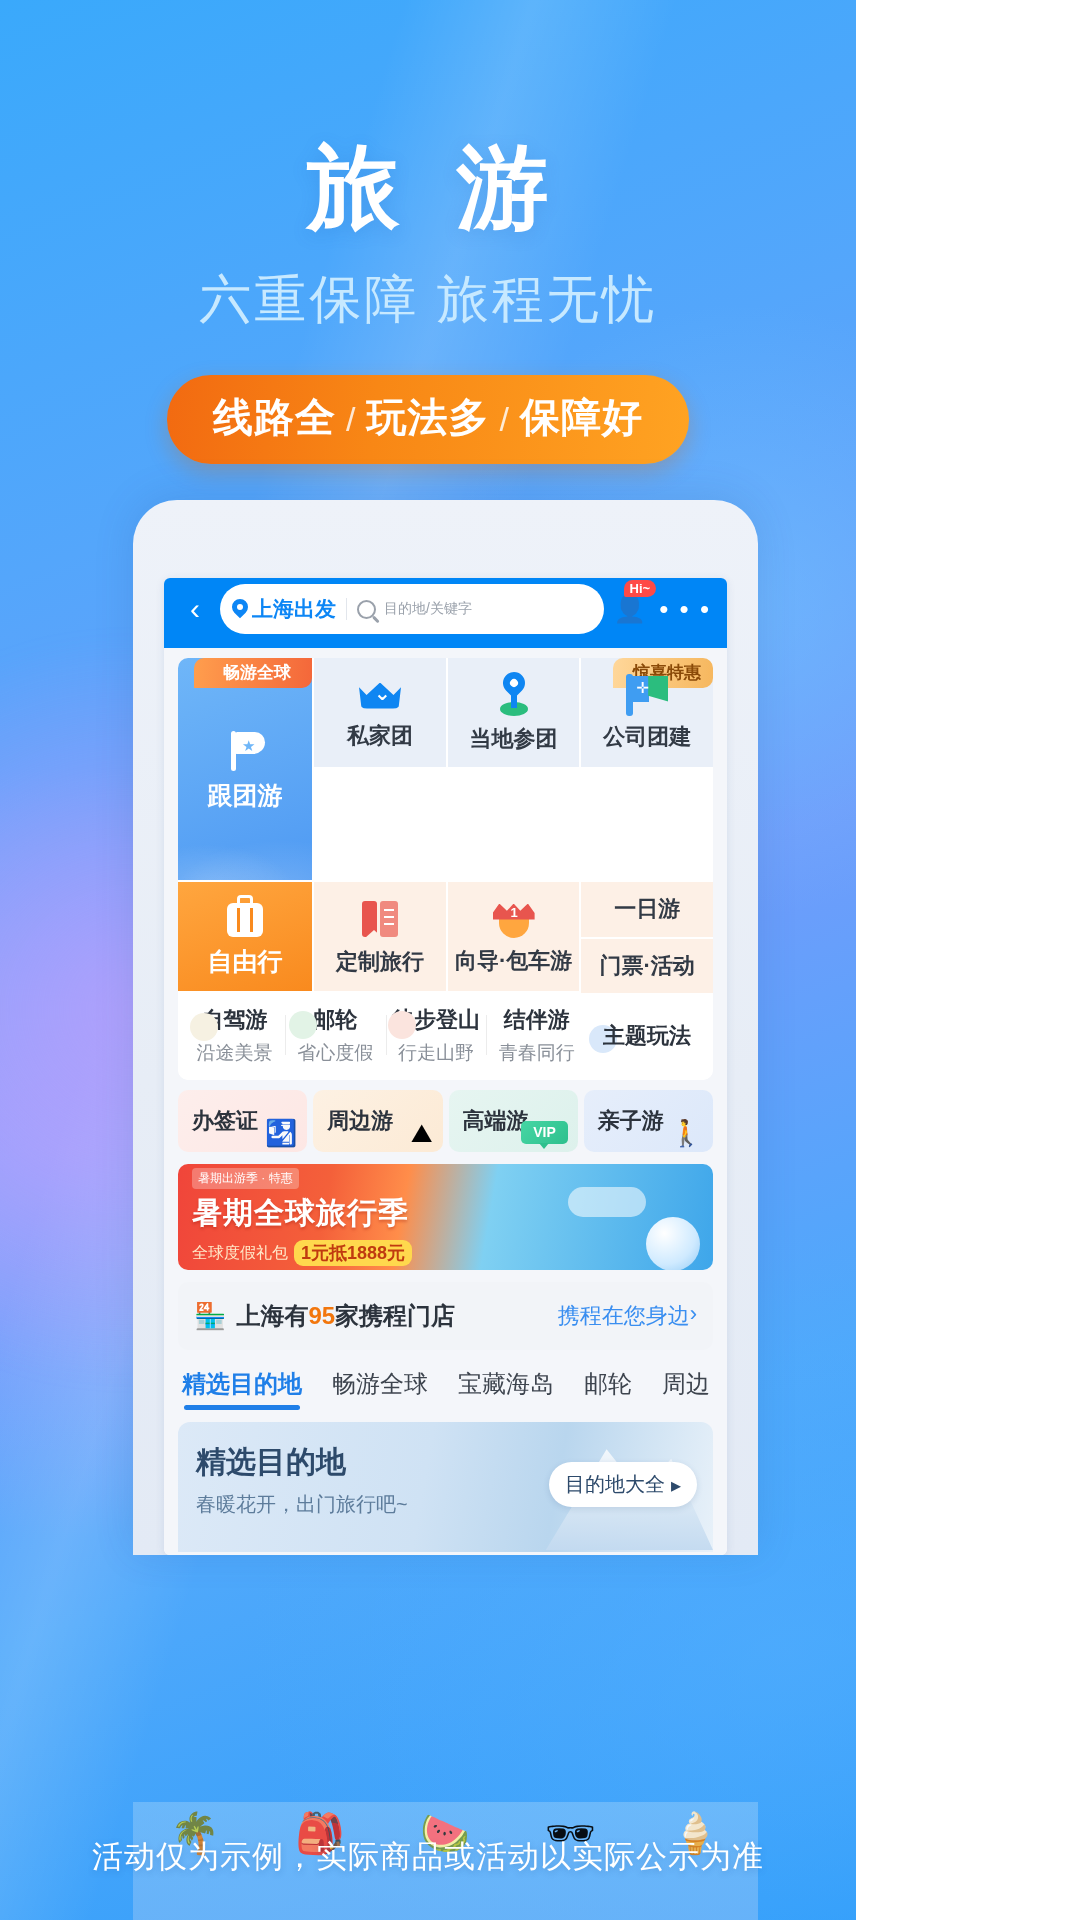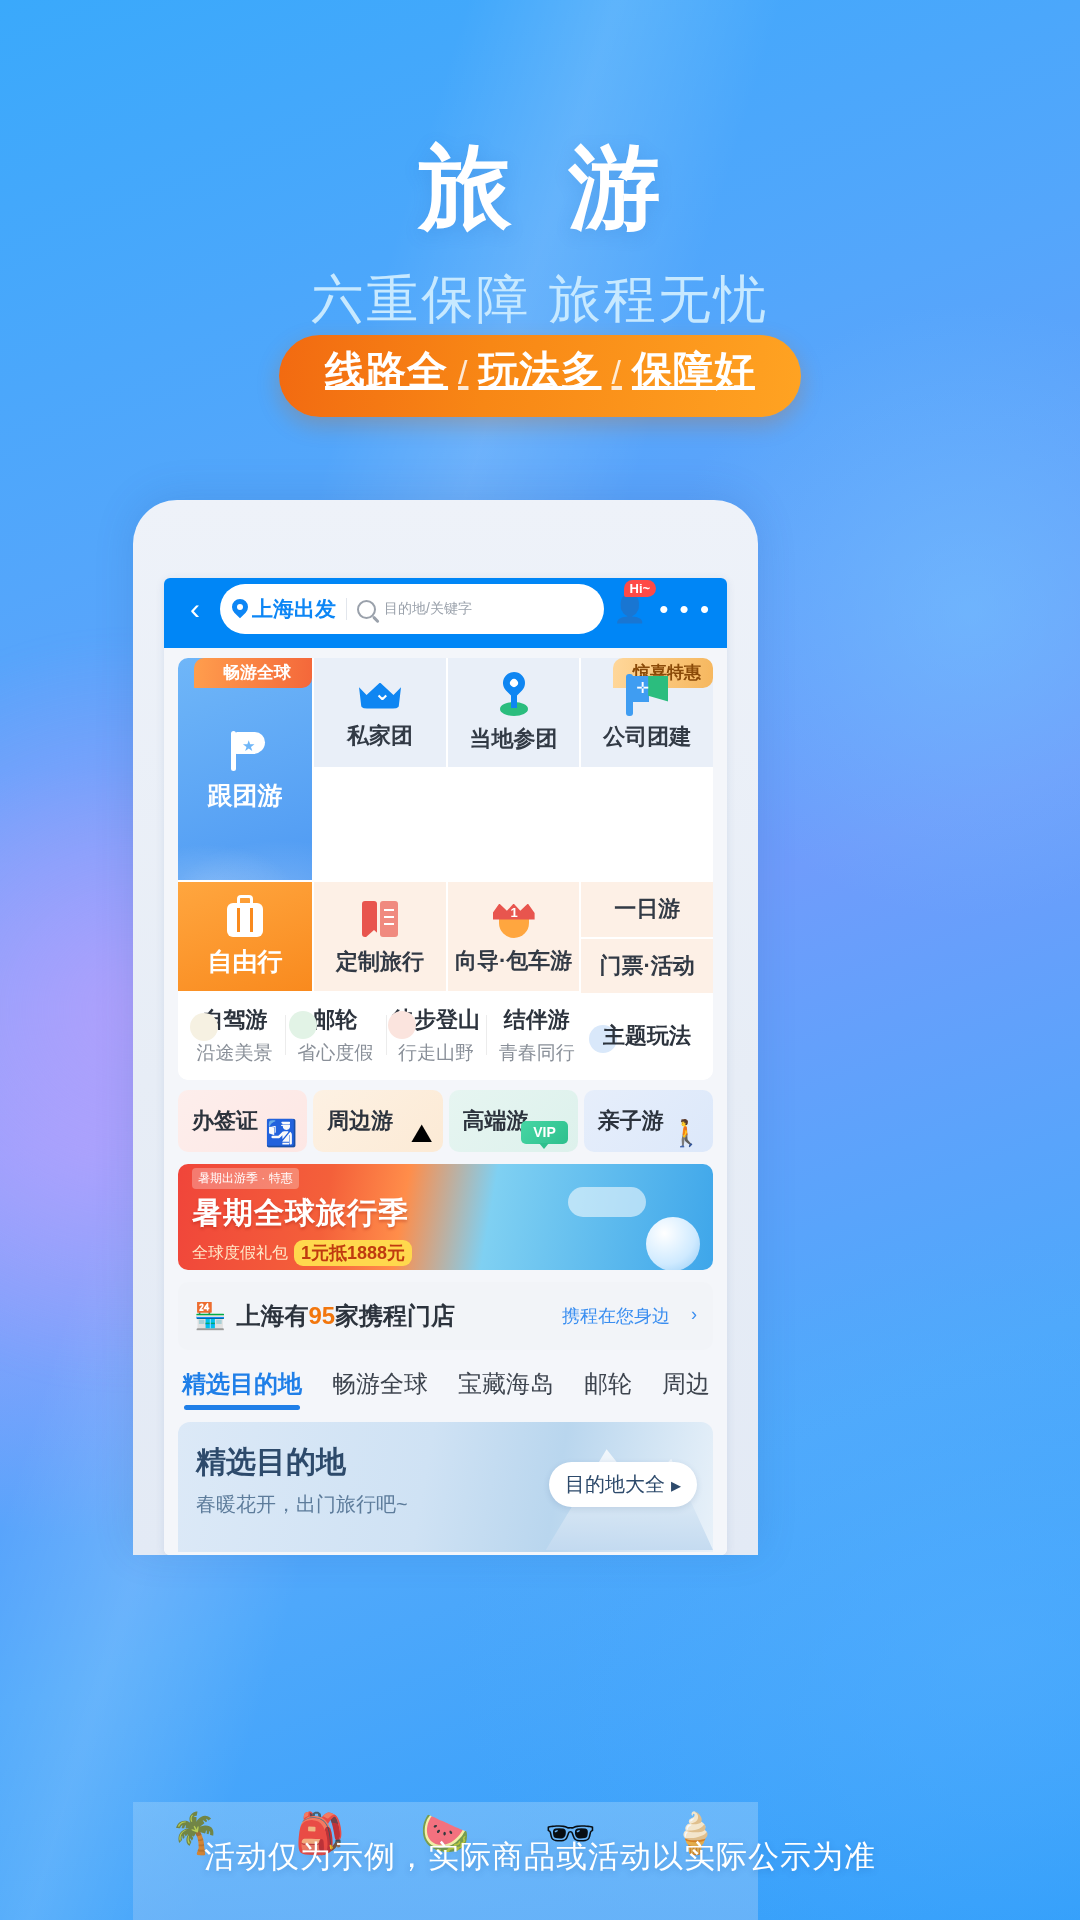--- a/index.html
+++ b/index.html
@@ -5,21 +5,21 @@
 <style>
   * { box-sizing: border-box; margin: 0; padding: 0; }
   html, body {
     width: 1080px; height: 1920px;
     font-family: "Liberation Sans", "DejaVu Sans", sans-serif;
     overflow: hidden;
   }
 
   
   .page {
-    position: relative; width: 1080px; height: 1920px;
+    position: relative; width: 856px; height: 1920px;
     background:
       radial-gradient(ellipse 760px 620px at 8% 60%, rgba(196,168,255,.55) 0%, rgba(196,168,255,0) 62%),
       radial-gradient(ellipse 900px 700px at 92% 86%, rgba(86,176,255,.55) 0%, rgba(86,176,255,0) 60%),
       linear-gradient(160deg, #3aa9fb 0%, #54a6fb 26%, #6f9cfb 50%, #4ea8fb 74%, #2f9dfa 100%);
     overflow: hidden;
   }
   .page::before {
     content: ""; position: absolute; inset: 0;
     background: linear-gradient(107deg, rgba(255,255,255,0) 28%, rgba(255,255,255,.14) 37%, rgba(255,255,255,0) 47%);
     pointer-events: none;
@@ -42,28 +42,27 @@
     font-size: 92px; font-weight: 700; color: #ffffff;
     letter-spacing: 16px; text-indent: 16px; line-height: 1.12;
     text-shadow: 0 4px 18px rgba(30,90,180,.18);
   }
   .hero-sub {
     margin-top: 26px;
     font-size: 52px; font-weight: 400; color: #c7e9ff;
     letter-spacing: 3px;
   }
   .hero-pill {
-    display: inline-block; 
-    padding: 8px 46px 19px;
+    display: inline-block; margin-top: 40px;
+    padding: 15px 46px 19px;
     border-radius: 44px;
     background: linear-gradient(96deg, #f26a11 0%, #f88715 40%, #ffa322 100%);
     box-shadow: 0 8px 22px rgba(214,100,12,.28);
     color: #fff; font-size: 40px; font-weight: 700; letter-spacing: 1px;
     white-space: nowrap;
-    text-decoration: underline;
   }
   .hero-pill .sep { font-weight: 400; opacity: .82; margin: 0 10px; font-size: 34px; }
 
   
   .phone {
     position: absolute; left: 133px; top: 500px;
     width: 625px; height: 1055px;
     background: linear-gradient(180deg, #eef2f9 0%, #e7edf6 55%, #e3eaf5 100%);
     border-radius: 44px 44px 0 0;
     box-shadow: 0 -4px 40px rgba(28,72,140,.14);
@@ -268,21 +267,21 @@
   }
 
   
   .store {
     margin-top: 12px; background:#f2f4f8; border-radius: 10px; height: 68px;
     display:flex; align-items:center; padding: 0 16px; gap: 10px;
   }
   .store-ico { font-size: 26px; line-height: 1; }
   .store-txt { font-size: 24px; color:#2c333d; font-weight: 600; }
   .store-txt em { font-style: normal; color:#f2760d; font-weight: 800; }
-  .store-link { margin-left:auto; color:#3a8ef0; font-size: 18px; display:flex; align-items:flex-start; gap:21px; }
+  .store-link { margin-left:auto; color:#3a8ef0; font-size: 22px; display:flex; align-items:flex-start; gap:0; }
 
   
   .tabs { display:flex; align-items:flex-end; gap: 30px; padding: 18px 4px 0; background:#f4f6fa; }
   .tab { font-size: 24px; color:#3d444e; padding-bottom: 10px; position: relative; white-space: nowrap; }
   .tab.active { color:#1f7fe8; font-weight: 800; }
   .tab.active::after {
     content:""; position:absolute; left: 2px; right: 2px; bottom: 0; height: 5px;
     background:#1f7fe8; border-radius: 3px;
   }
 

